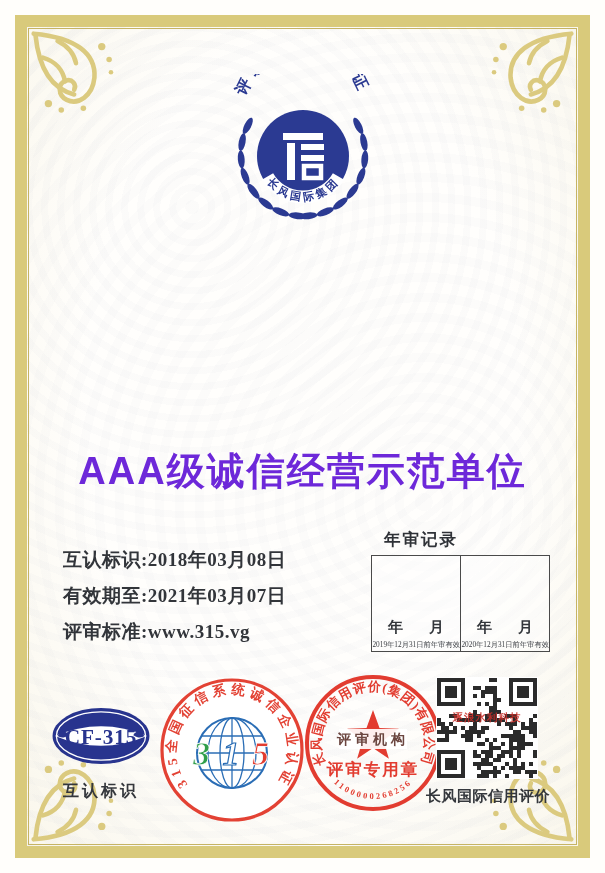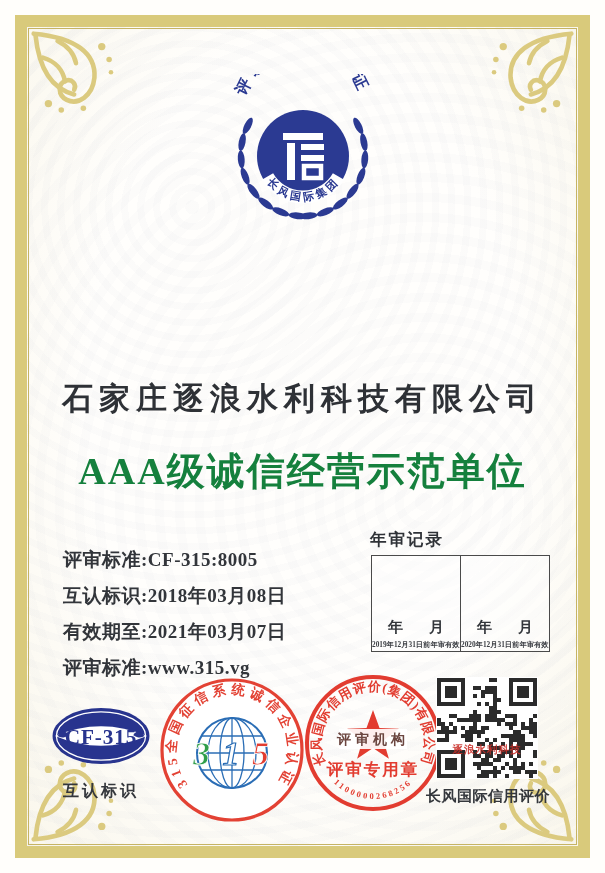--- a/index.html
+++ b/index.html
@@ -17,46 +17,46 @@
   .fl-tr{right:30px;top:30px;transform:scaleX(-1);}
   .fl-bl{left:30px;bottom:30px;transform:scaleY(-1);}
   .fl-br{right:30px;bottom:30px;transform:rotate(180deg);}
   .emblem{position:absolute;left:50%;top:74px;width:148px;height:152px;margin-left:-74px;}
   .title{position:absolute;left:0;top:250px;width:100%;text-align:center;
     font-size:45px;font-weight:800;color:#3a3d42;letter-spacing:1px;}
   .credit-code{position:absolute;right:58px;top:315px;font-size:18px;font-weight:bold;color:#43464c;letter-spacing:0.5px;}
   .company{position:absolute;left:0;top:378px;width:100%;text-align:center;
     font-size:31px;font-weight:800;color:#2e3136;letter-spacing:6px;}
   .rating{position:absolute;left:0;top:446px;width:100%;text-align:center;
-    font-family:Liberation Serif, serif;
-    font-size:38px;font-weight:bold;color:#15803d;letter-spacing:2px;}
+    font-family:Liberation Sans, sans-serif;
+    font-size:38px;font-weight:bold;color:#6d28d9;letter-spacing:2px;}
   .details{position:absolute;left:63px;top:542px;
     font-family:"Liberation Serif","DejaVu Serif",serif;
     font-size:19px;font-weight:bold;color:#32353a;line-height:36px;letter-spacing:0.5px;}
-  .review-title{position:absolute;left:370px;top:529px;
+  .review-title{position:absolute;left:384px;top:529px;
     font-family:"Liberation Serif","DejaVu Serif",serif;
     font-size:16.5px;font-weight:bold;color:#2f3237;letter-spacing:2px;}
   .review-box{position:absolute;left:371px;top:555px;width:177px;height:95px;
     border:1.5px solid #4a4a4a;display:flex;background:rgba(255,255,255,0.4);}
   .review-cell{position:relative;flex:1;}
   .review-cell + .review-cell{border-left:1.5px solid #4a4a4a;}
   .review-ym{position:absolute;bottom:14px;left:0;width:100%;display:flex;justify-content:center;gap:26px;
     font-family:"Liberation Serif","DejaVu Serif",serif;font-size:15px;font-weight:bold;color:#32353a;}
-  .review-note{position:absolute;bottom:1px;left:0;width:100%;text-align:left;
-    font-family:"Liberation Serif","DejaVu Serif",serif;font-size:7.3px;font-weight:bold;color:#3a3d42;white-space:nowrap;}
+  .review-note{position:absolute;bottom:1px;left:0;width:100%;text-align:right;
+    font-family:"Liberation Serif","DejaVu Serif",serif;font-size:7.3px;font-weight:normal;color:#3a3d42;white-space:nowrap;}
   .cf315{position:absolute;left:50px;top:704px;width:102px;height:64px;}
   .caption{position:absolute;font-family:"Liberation Serif","DejaVu Serif",serif;
     font-weight:bold;color:#34373c;text-align:center;}
   .cap-cf{left:50px;top:781px;width:102px;font-size:16px;letter-spacing:3px;text-align:center;}
   .cap-qr{left:424px;top:787px;width:128px;font-size:15px;letter-spacing:0.5px;}
   .globe{position:absolute;left:157px;top:675px;width:150px;height:150px;}
   .seal{position:absolute;left:302px;top:671px;width:142px;height:146px;}
   .qr-wrap{position:absolute;left:436px;top:677px;width:102px;height:102px;background:#ffffff;padding:1px;box-sizing:border-box;}
   .qr-overlay{position:absolute;left:0;top:34px;width:100%;text-align:center;
-    font-size:10.5px;font-weight:bold;color:rgba(200,45,40,0.88);letter-spacing:1px;margin-top:32px;}
+    font-size:10.5px;font-weight:bold;color:rgba(200,45,40,0.88);letter-spacing:1px;}
   svg text{font-family:"Liberation Serif","DejaVu Serif",serif;}
 </style>
 </head>
 <body>
 
 <div class="cert">
   <div class="inner-paper"></div>
   <div class="frame"></div>
 
   <svg width="0" height="0" style="position:absolute">
@@ -124,25 +124,23 @@
       <rect x="72" y="70" width="23" height="6"></rect>
       <rect x="72" y="81" width="23" height="6"></rect>
       <rect x="75" y="92" width="17" height="12" fill="none" stroke="#ffffff" stroke-width="4.5"></rect>
     </g>
     <path d="M38.5,102.5 A41,41 0 0 0 109.5,102.5" stroke="#ffffff" stroke-width="13" fill="none"></path>
     <text font-size="11" font-weight="bold" fill="#2b3a92" letter-spacing="2" dy="3.5">
       <textPath href="#emb-bottom-arc" startOffset="50%" text-anchor="middle">长风国际集团</textPath>
     </text>
   </svg>
 
-  <div class="company">石家庄逐浪水利科技有限公司</div>
   <div class="rating">AAA级诚信经营示范单位</div>
 
   <div class="details">
-    <div>评审标准:CF-315:8005</div>
     <div>互认标识:2018年03月08日</div>
     <div>有效期至:2021年03月07日</div>
     <div>评审标准:www.315.vg</div>
   </div>
 
   <div class="review-title">年审记录</div>
   <div class="review-box">
     <div class="review-cell">
       <div class="review-ym">
         <span>年</span>

